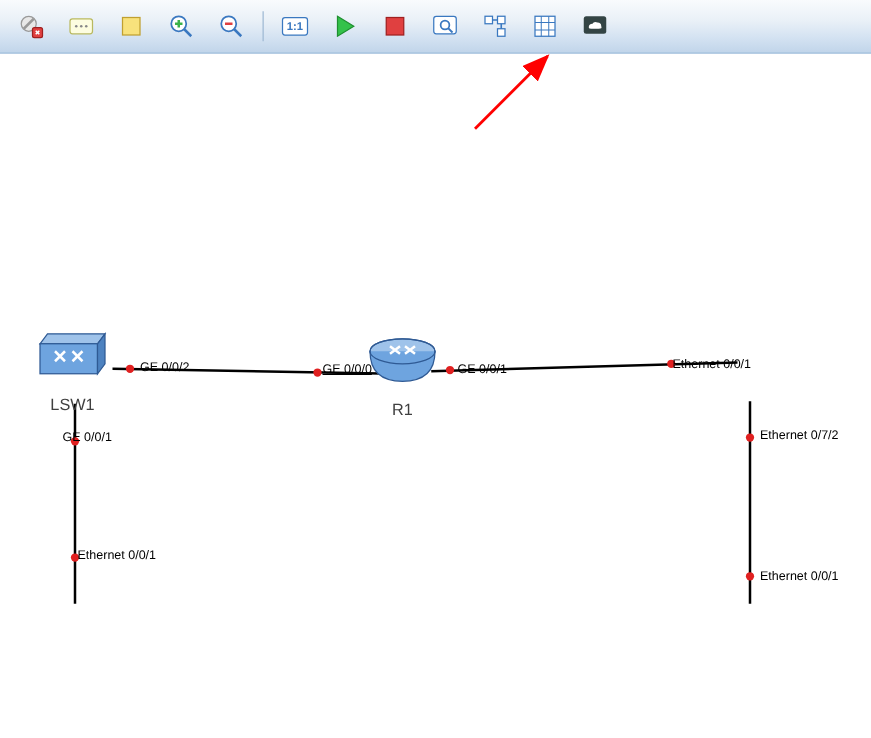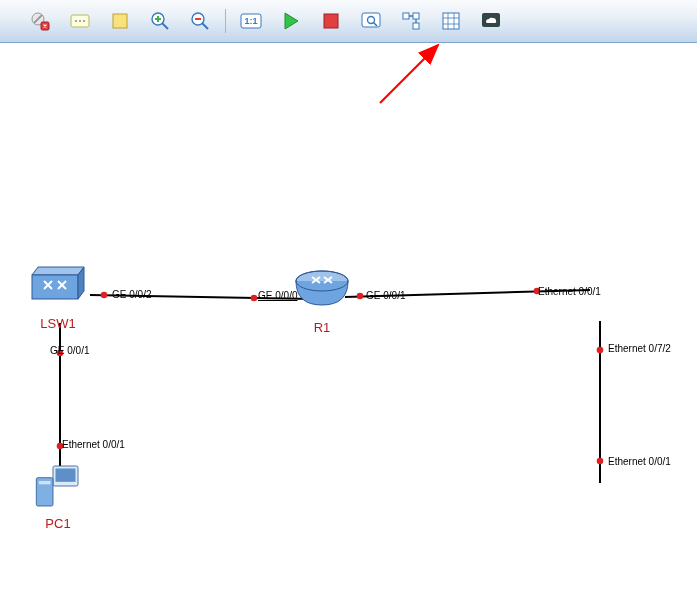--- a/index.html
+++ b/index.html
@@ -12,21 +12,21 @@
     background: #fff;
     overflow: hidden;
     position: relative;
   }
   .toolbar {
     height: 42px;
     background: linear-gradient(to bottom, #f9fbfd 0%, #e9f0f7 40%, #d5e3f2 70%, #c1d5ea 100%);
     border-bottom: 1px solid #7fa8cf;
     display: flex;
     align-items: center;
-    padding: 0 21px;
+    padding: 0 6px;
     gap: 2px;
   }
   .tool-btn {
     width: 36px;
     height: 30px;
     border: 1px solid transparent;
     border-radius: 3px;
     background: transparent;
     display: flex;
     align-items: center;
@@ -49,21 +49,21 @@
     position: absolute;
     text-align: center;
   }
   .device-icon {
     width: 64px;
     height: 50px;
     margin: 0 auto;
   }
   .label {
     font-size: 13px;
-    color: #b91c1c;
+    color: #404040;
     margin-top: 2px;
     white-space: nowrap;
     text-align: center;
   }
   .port-label {
     position: absolute;
     font-size: 10px;
     color: #000;
     white-space: nowrap;
   }
@@ -212,29 +212,20 @@
       <ellipse cx="32" cy="16" rx="26" ry="10" fill="none" stroke="#2f5a94"></ellipse>
       <g stroke="#fff" stroke-width="2" fill="#fff">
         <path d="M22 12 L30 18 M30 12 L22 18"></path>
         <path d="M34 12 L42 18 M42 12 L34 18"></path>
       </g>
     </svg>
     <div class="label">R1</div>
   </div>
 
 
-  <div class="device" style="left:26px; top:418px;">
-    <svg class="device-icon" viewBox="0 0 64 60">
-      <rect x="26" y="6" width="30" height="24" rx="2" fill="#dce9f7" stroke="#2f5a94"></rect>
-      <rect x="29" y="9" width="24" height="16" fill="#5d8fc9"></rect>
-      <rect x="6" y="20" width="20" height="34" rx="2" fill="#7fb0e3" stroke="#2f5a94"></rect>
-      <rect x="9" y="24" width="14" height="4" fill="#cfe2f5"></rect>
-    </svg>
-    <div class="label">PC1</div>
-  </div>
 
 
   <div class="port-label" style="left:112px; top:246px;">GE 0/0/2</div>
   <div class="port-label" style="left:258px; top:247px;text-decoration:underline;">GE 0/0/0</div>
   <div class="port-label" style="left:366px; top:247px;">GE 0/0/1</div>
   <div class="port-label" style="left:538px; top:243px;">Ethernet 0/0/1</div>
   <div class="port-label" style="left:50px; top:302px;">GE 0/0/1</div>
   <div class="port-label" style="left:608px; top:300px;">Ethernet 0/7/2</div>
   <div class="port-label" style="left:62px; top:396px;">Ethernet 0/0/1</div>
   <div class="port-label" style="left:608px; top:413px;">Ethernet 0/0/1</div>

